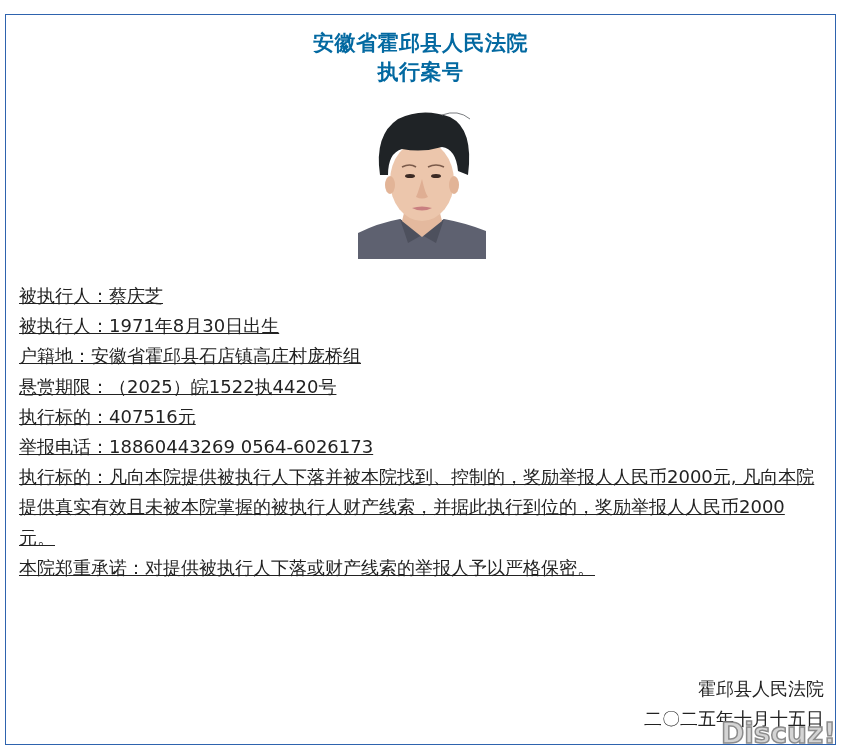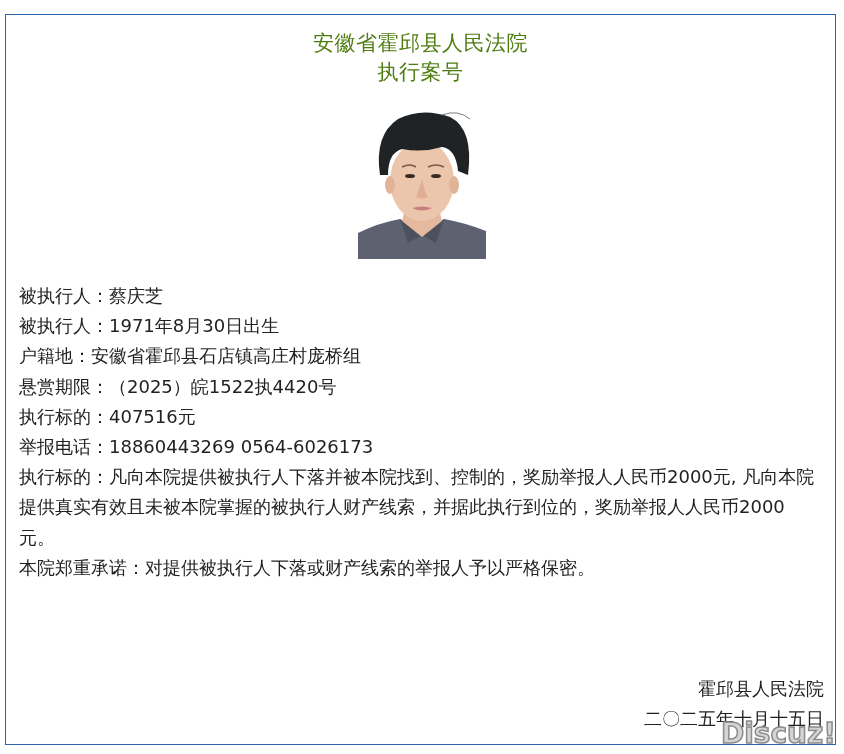--- a/index.html
+++ b/index.html
@@ -27,22 +27,22 @@
     }
     .title-block {
       position: absolute;
       left: 0;
       right: 0;
       top: 14px;
       text-align: center;
     }
     .title-line {
       font-size: 21px;
-      font-weight: normal;
-      color: #4d7c0f;
+      font-weight: bold;
+      color: #0369a1;
       line-height: 29px;
       letter-spacing: 0.5px;
     }
     .photo {
       position: absolute;
       left: 352px;
       top: 90px;
       width: 128px;
       height: 154px;
       overflow: hidden;
@@ -50,21 +50,21 @@
     .photo svg { display: block; }
     .details {
       position: absolute;
       left: 13px;
       top: 266px;
       width: 800px;
       font-size: 18px;
       line-height: 30.2px;
       color: #222222;
     }
-    .row { white-space: nowrap; }
+    .row { white-space: nowrap; text-decoration: underline; }
     .row.wrap { white-space: normal; }
     .signature {
       position: absolute;
       right: 11px;
       top: 660px;
       text-align: right;
       font-size: 18px;
       line-height: 30px;
       color: #222222;
       font-family: Liberation Mono, monospace;

